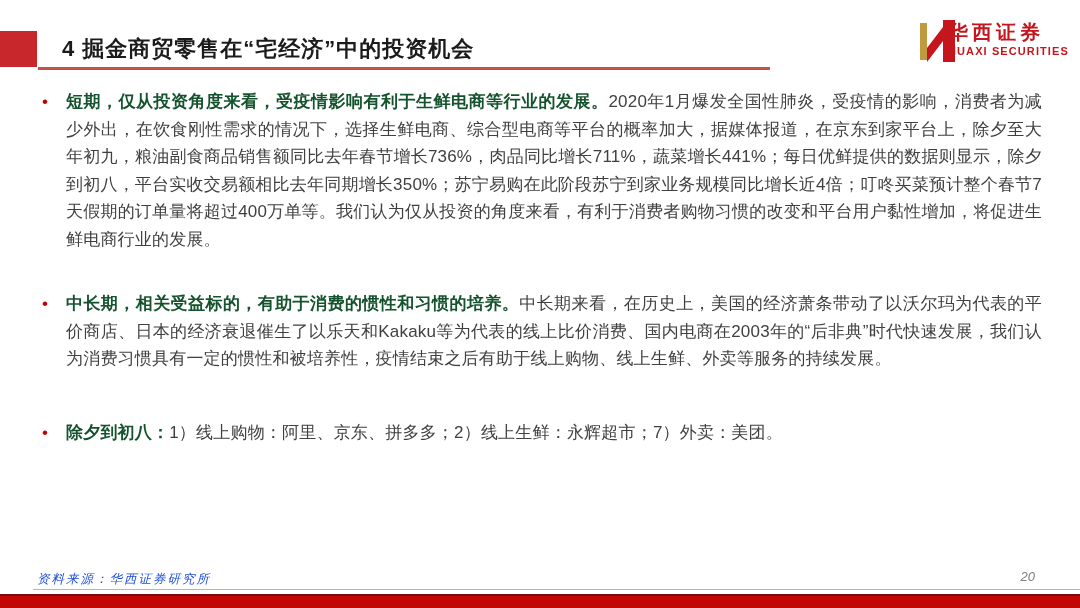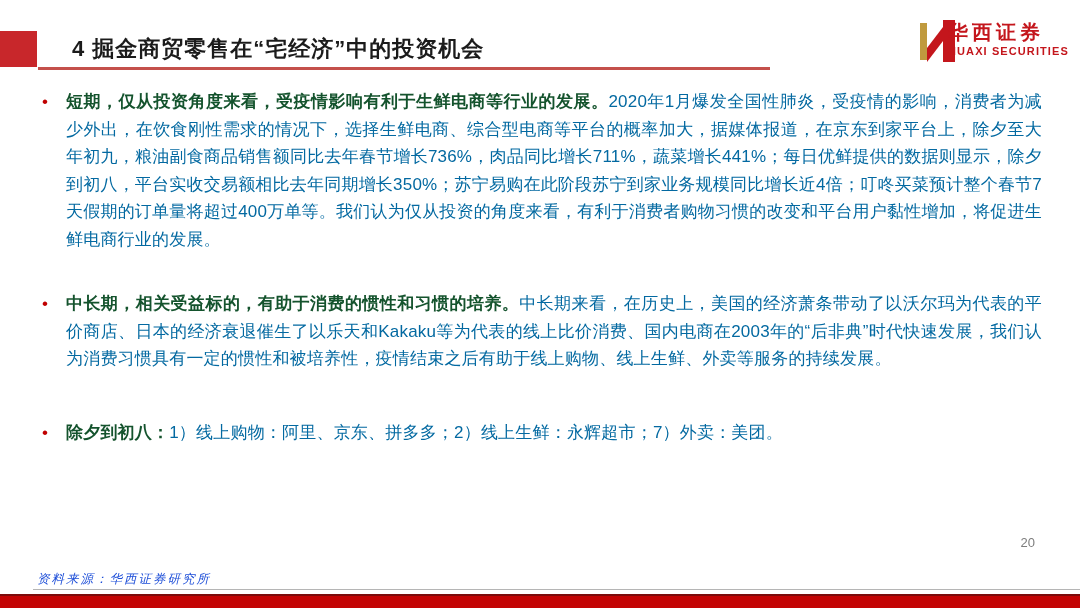--- a/index.html
+++ b/index.html
@@ -10,21 +10,21 @@
     position:relative;overflow:hidden;
   }
   .slide{position:absolute;inset:0;background:#fff;}
 
   
   .accent-square{
     position:absolute;left:0;top:31px;width:37px;height:36px;
     background:#C8272B;
   }
   .page-title{
-    position:absolute;left:72px;top:34px;
+    position:absolute;left:62px;top:34px;
     font-size:22px;font-weight:bold;color:#1b1b1b;
     letter-spacing:1px;white-space:nowrap;
   }
   .title-underline{
     position:absolute;left:38px;top:67px;width:732px;height:3px;
     background:#C4504B;
   }
 
   
   .logo{position:absolute;right:20px;top:19px;width:140px;height:42px;}
@@ -52,32 +52,32 @@
     text-align:justify;
     letter-spacing:0.2px;
   }
   .bullet + .bullet{margin-top:37px;}
   .bullet.last{margin-top:46px;}
   .bullet-dot{
     position:absolute;left:2px;top:0;
     color:#C00000;font-size:17px;
   }
   .lead{color:#14532d;font-weight:bold;}
-  .body-text{color:#0369a1;}
+  .body-text{color:#404040;}
 
   
   .footer-source{
     position:absolute;left:37px;top:571px;
     font-family:"Liberation Serif","DejaVu Serif",serif;
     font-style:italic;font-size:12.5px;color:#1d4ed8;
     letter-spacing:2px;white-space:nowrap;
   }
   .page-number{
-    position:absolute;right:45px;top:535px;
-    font-size:13px;color:#7d7d7d;
+    position:absolute;right:45px;top:569px;
+    font-size:13px;color:#7d7d7d;font-style:italic;
   }
   .footer-divider{
     position:absolute;left:33px;right:0;top:589px;height:1px;
     background:#b5b5b5;
   }
   .footer-bar{
     position:absolute;left:0;right:0;bottom:0;height:12px;
     background:#C30404;
     border-top:2px solid #7C0B0B;
   }

